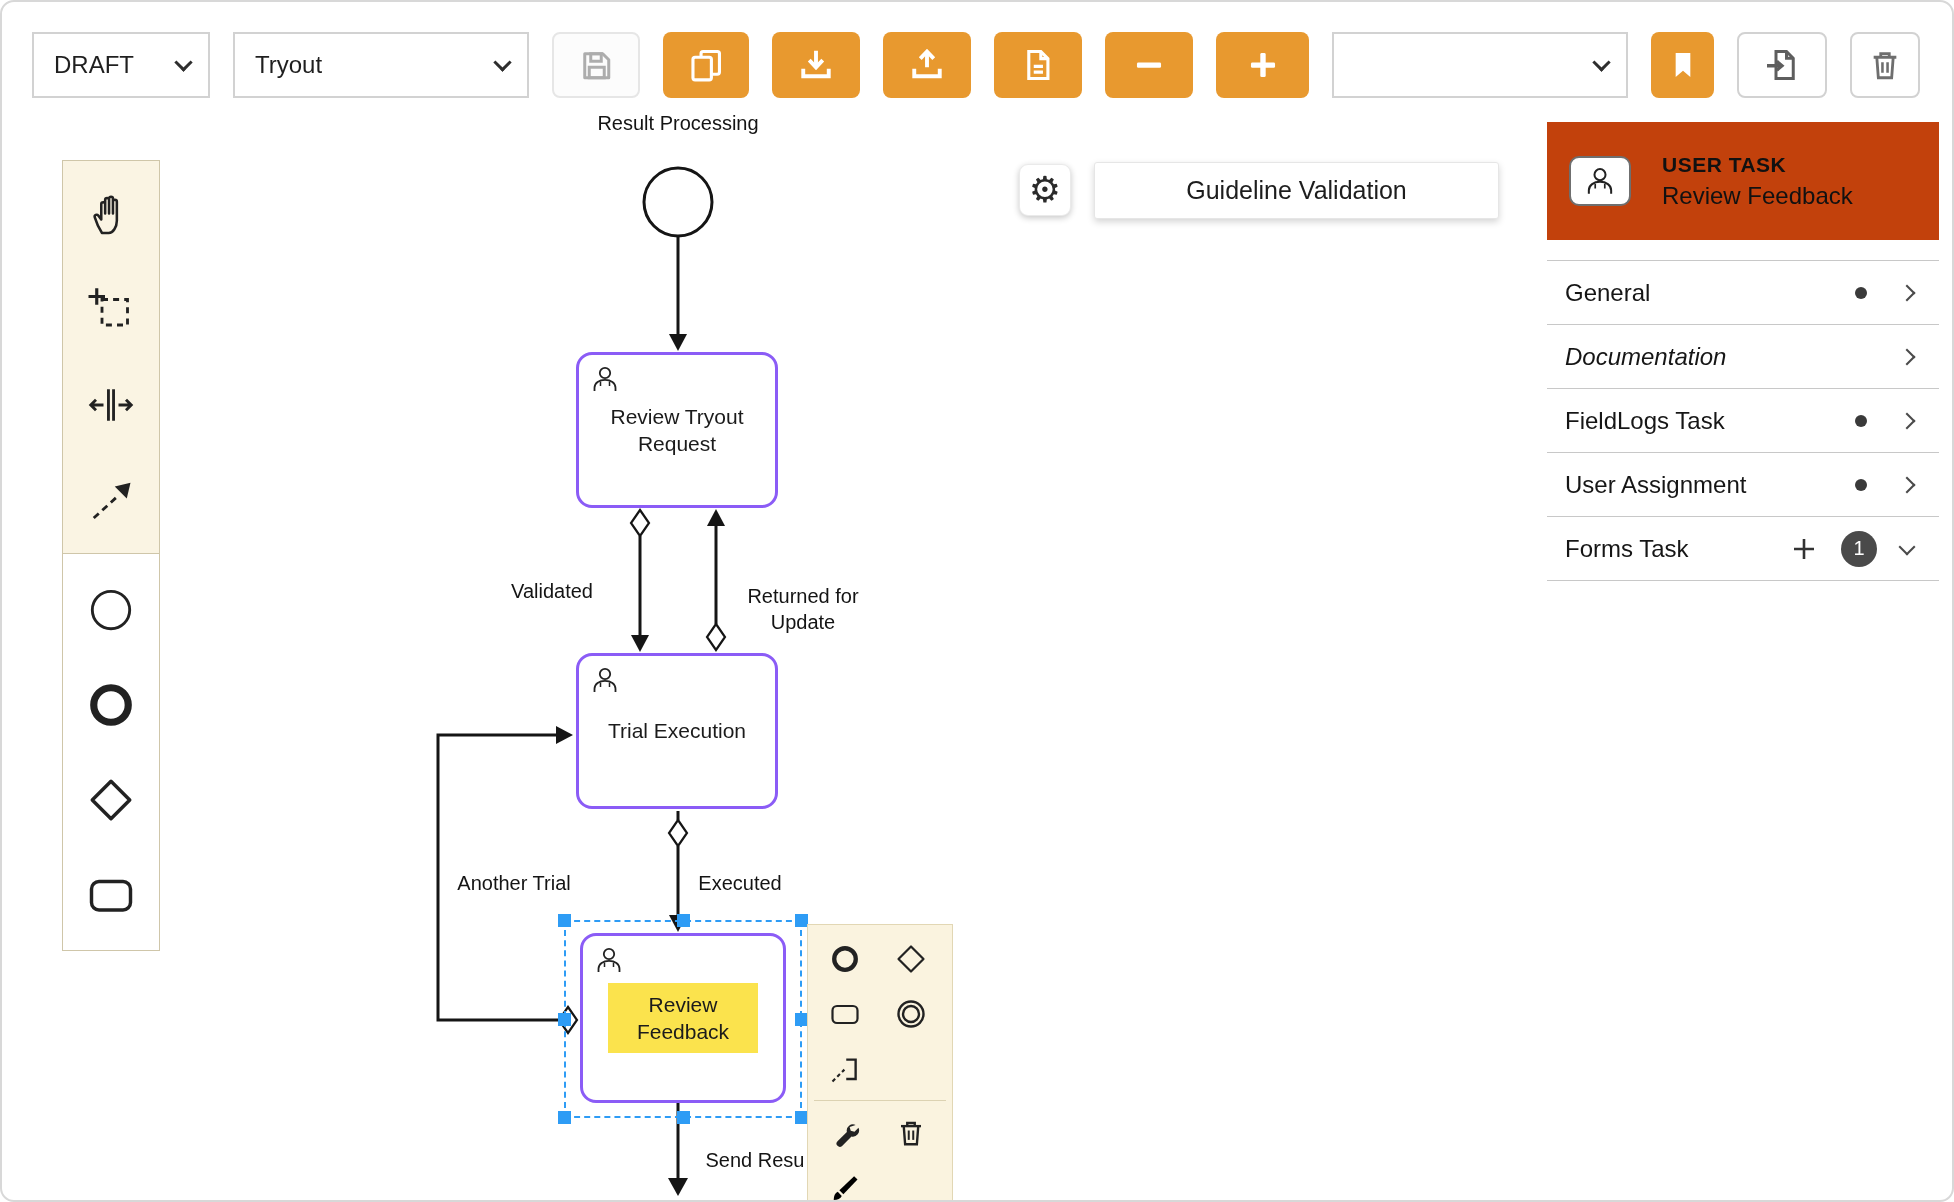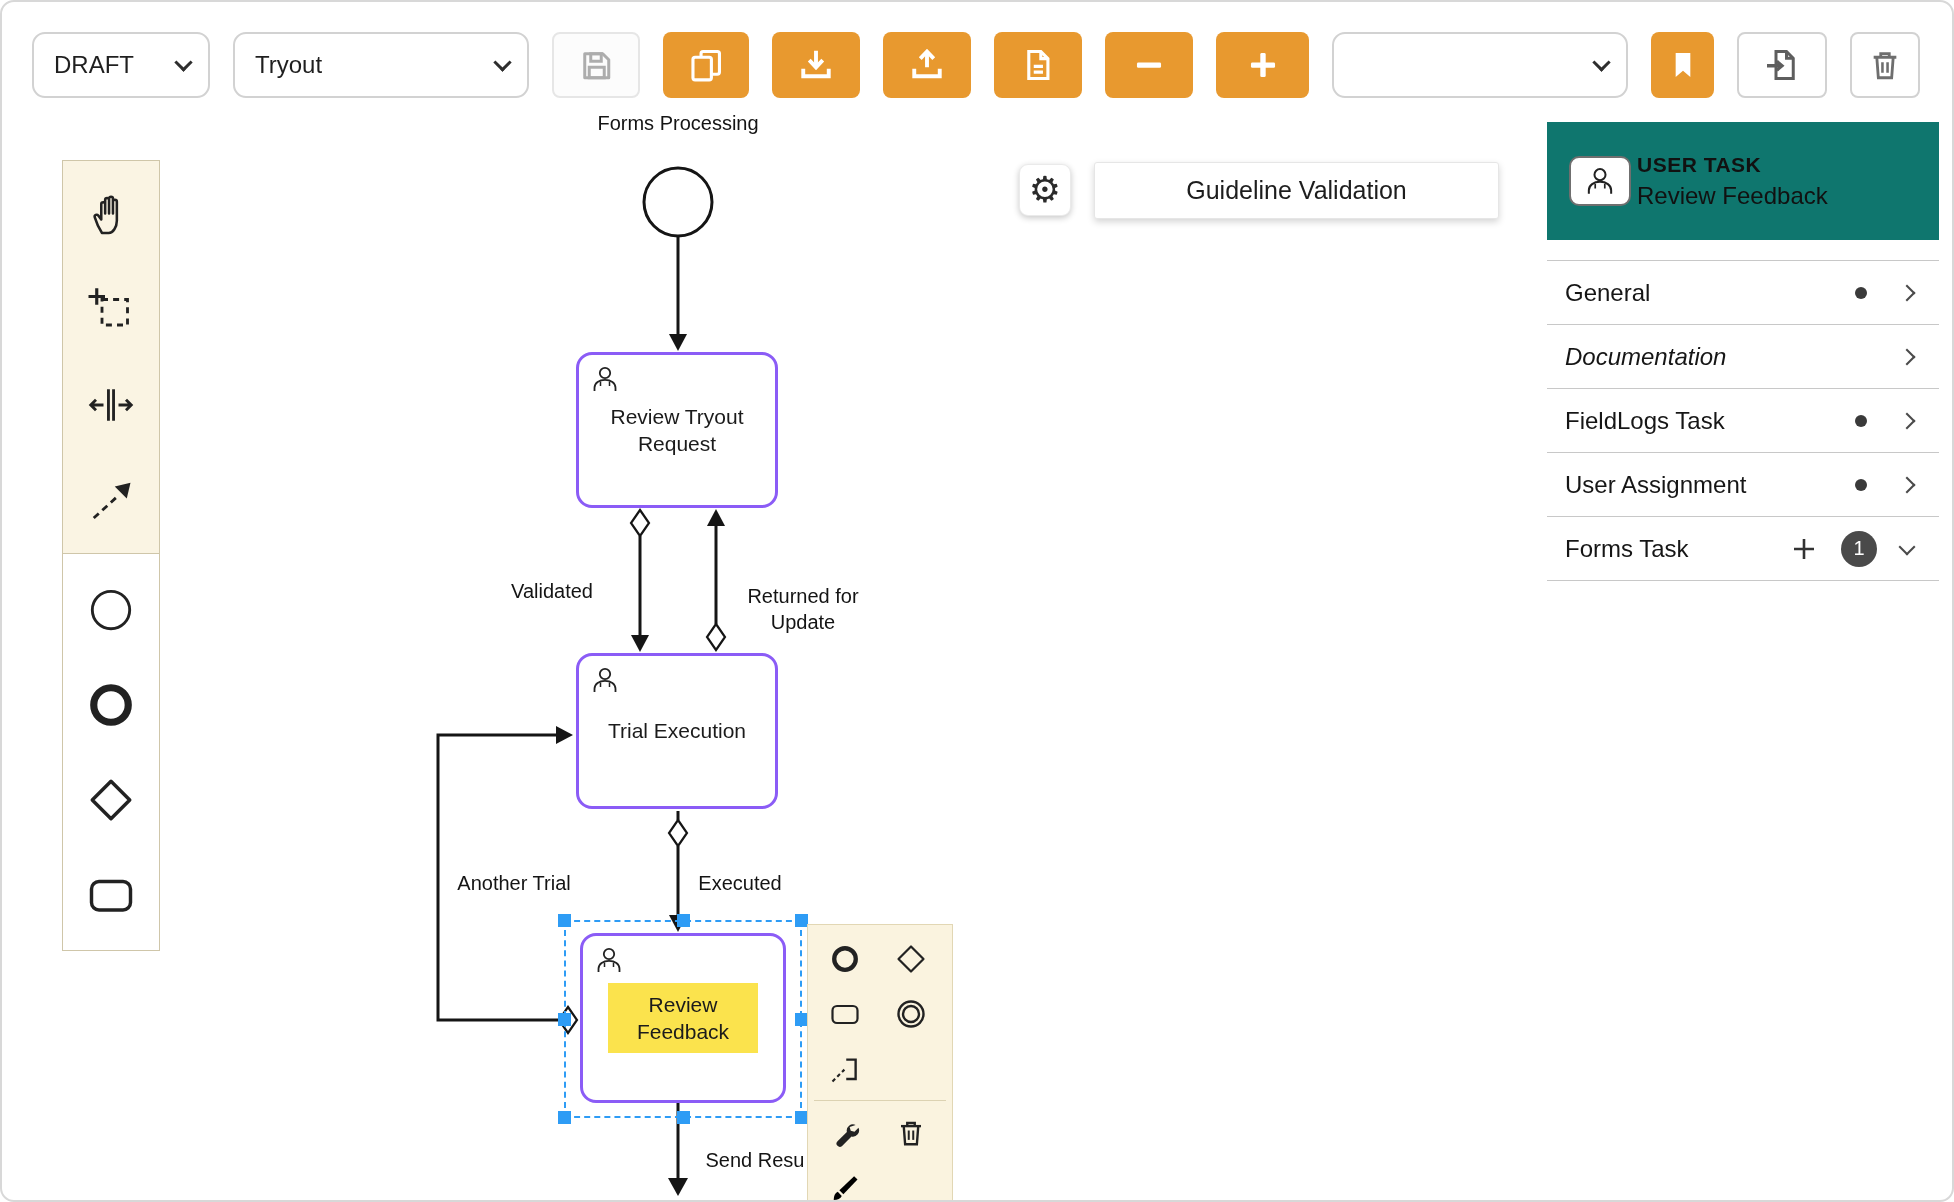--- a/index.html
+++ b/index.html
@@ -2,21 +2,21 @@
 <html><head>
 <meta charset="utf-8">
 <style>
   *{box-sizing:border-box;margin:0;padding:0;}
   html,body{background:#fff;}
   body{font-family:"Liberation Sans","DejaVu Sans",sans-serif;color:#1b1b1b;}
   .app{position:relative;width:1954px;height:1202px;background:#fff;border:2px solid #D8D8D8;border-radius:14px;overflow:hidden;}
 
   
   .toolbar{position:absolute;left:30px;right:30px;top:30px;height:66px;display:flex;gap:23px;z-index:7;}
-  .tb-select{display:flex;align-items:center;border:2px solid #D2D2D2;border-radius:13px;background:#fff;padding:0 18px 0 20px;font-size:24px;color:#1f1f1f;cursor:pointer;}
+  .tb-select{display:flex;align-items:center;border:2px solid #D2D2D2;border-radius:0;background:#fff;padding:0 18px 0 20px;font-size:24px;color:#1f1f1f;cursor:pointer;}
   .tb-select .chev{margin-left:auto;}
   .tb-btn{display:flex;align-items:center;justify-content:center;border-radius:8px;border:none;background:#fff;cursor:pointer;}
   .tb-btn.orange{background:#E8992F;}
   .tb-btn.light{border:2px solid #D2D2D2;}
   .tb-btn.disabled{border:2px solid #E6E6E6;background:#FCFCFC;}
   .chev{display:inline-block;width:13px;height:13px;border-right:3px solid #2E2E2E;border-bottom:3px solid #2E2E2E;}
   .chev.down{transform:rotate(45deg);margin-top:-6px;}
 
   
   .palette{position:absolute;left:60px;top:158px;width:98px;z-index:2;background:#fff;border:1px solid #CFC6A9;}
@@ -52,21 +52,21 @@
   .cp-item{width:66px;height:55px;display:flex;align-items:center;justify-content:center;cursor:pointer;}
   .cp-divider{height:1px;background:#DCD2B2;margin:4px 2px;}
 
   
   .gear-btn{position:absolute;left:1017px;top:162px;width:52px;height:52px;background:#fff;border:1px solid #EAEAEA;border-radius:9px;box-shadow:0 2px 6px rgba(0,0,0,.22);display:flex;align-items:center;justify-content:center;z-index:4;cursor:pointer;}
   .gear-glyph{font-family:"DejaVu Sans",sans-serif;font-size:36px;line-height:1;color:#2b2b2b;}
   .validate-btn{position:absolute;left:1092px;top:160px;width:405px;height:57px;background:#fff;border:1px solid #E6E6E6;border-radius:3px;box-shadow:0 3px 7px rgba(0,0,0,.17);display:flex;align-items:center;justify-content:center;font-size:25px;color:#1d1d1d;z-index:4;cursor:pointer;}
 
   
   .props{position:absolute;left:1545px;top:120px;width:392px;z-index:6;background:#fff;}
-  .props-header{background:#0f766e;height:118px;display:flex;align-items:center;gap:6px;padding:0 22px;}
+  .props-header{background:#c2410c;height:118px;display:flex;align-items:center;gap:31px;padding:0 22px;}
   .icon-box{width:62px;height:50px;background:#fff;border:2px solid #6F6F6F;border-radius:10px;display:flex;align-items:center;justify-content:center;flex:none;}
   .ph-type{font-weight:700;font-size:21px;letter-spacing:.5px;color:#111;}
   .ph-name{font-size:24px;color:#111;margin-top:5px;}
   .props-rows{border-top:1px solid #C8C8C8;margin-top:20px;}
   .prow{height:64px;display:flex;align-items:center;justify-content:space-between;border-bottom:1px solid #C8C8C8;padding:0 26px 0 18px;cursor:pointer;}
   .prow-label{font-size:24px;color:#161616;}
   .prow-label.it{font-style:italic;}
   .rcluster{display:flex;align-items:center;gap:34px;}
   .dot{width:12px;height:12px;border-radius:50%;background:#3A3A3A;}
   .pchev{display:inline-block;width:12px;height:12px;border-right:2.5px solid #4A4A4A;border-bottom:2.5px solid #4A4A4A;}
@@ -254,21 +254,21 @@
       <polygon class="cond" points="566,1005 575,1018 566,1031 557,1018"></polygon>
       <polyline points="557,1018 436,1018 436,733 554,733"></polyline>
       <polygon points="554,724 554,742 571,733"></polygon>
     </g>
     <g>
       <line x1="676" y1="1101" x2="676" y2="1176"></line>
       <polygon points="666,1176 686,1176 676,1194"></polygon>
     </g>
   </svg>
 
-  <div class="flow-label" style="left:676px;top:121px">Forms Processing</div>
+  <div class="flow-label" style="left:676px;top:121px">Result Processing</div>
   <div class="flow-label" style="left:550px;top:589px">Validated</div>
   <div class="flow-label wrap" style="left:801px;top:607px">Returned for Update</div>
   <div class="flow-label" style="left:738px;top:881px">Executed</div>
   <div class="flow-label" style="left:512px;top:881px">Another Trial</div>
   <div class="flow-label" style="left:753px;top:1158px">Send Resu</div>
 
   <div class="task" style="left:574px;top:350px">
     <svg class="user-badge" viewBox="0 0 32 32">
       <circle cx="16" cy="10" r="5.2" fill="none" stroke="#222" stroke-width="1.8"></circle>
       <path d="M5.5 28 V24.8 c0-5 4.7-8 10.5-8 s10.5 3 10.5 8 V28" fill="none" stroke="#222" stroke-width="1.8"></path>

